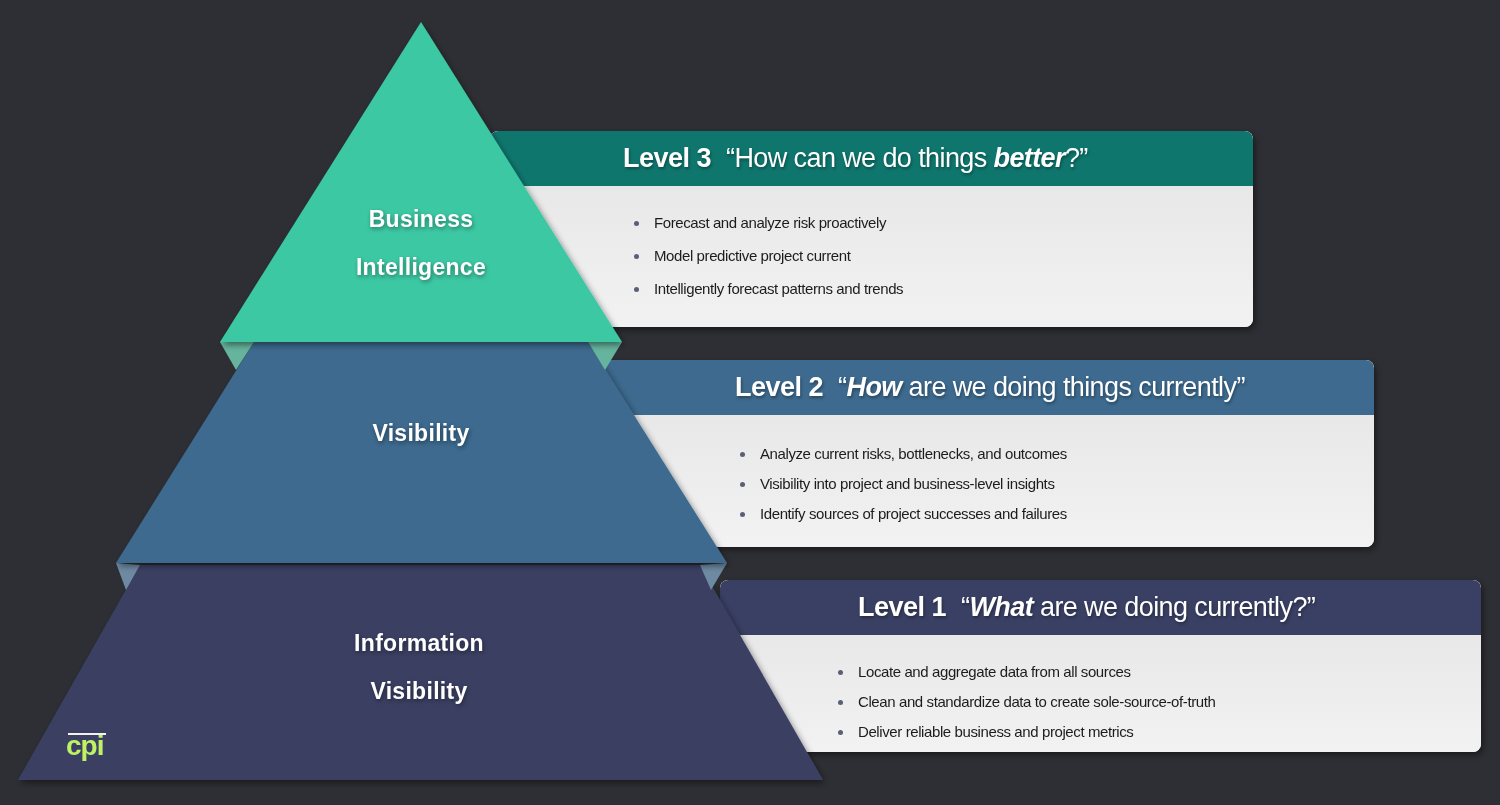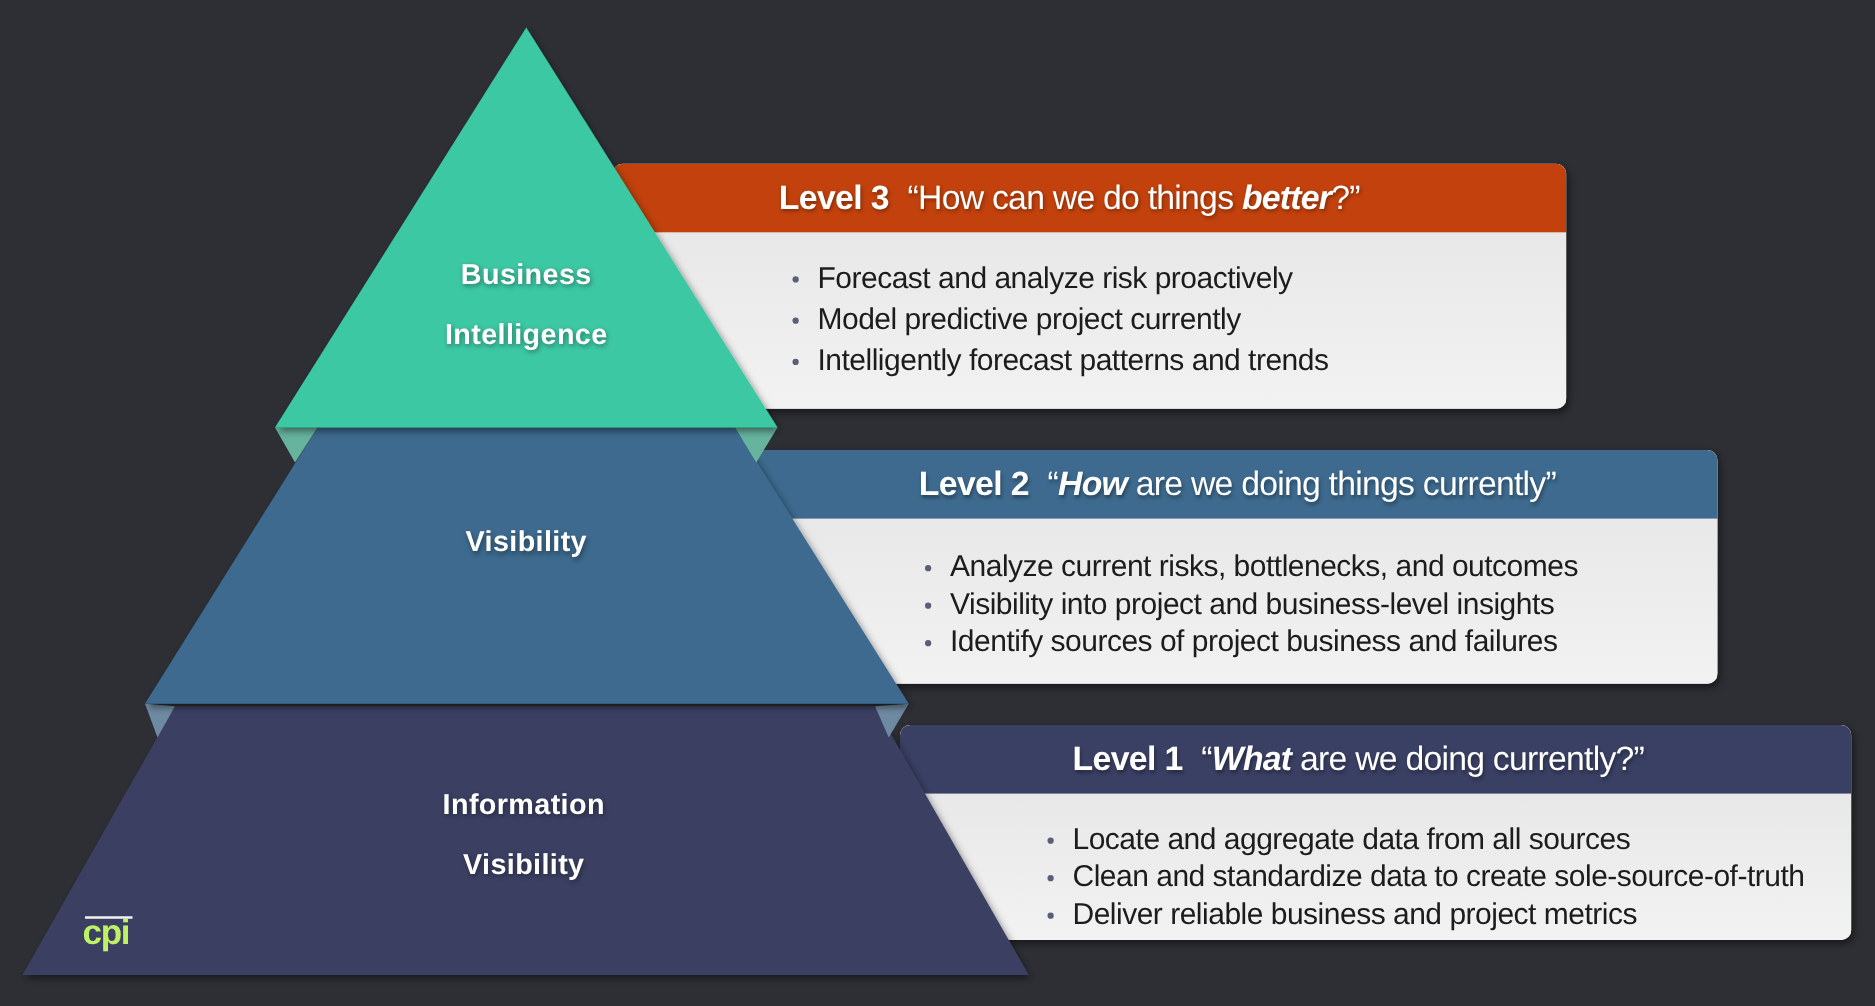--- a/index.html
+++ b/index.html
@@ -28,21 +28,21 @@
     box-shadow: 0 2px 3px rgba(0,0,0,0.15);
   }
   .card-header .lvl { font-weight: bold; letter-spacing: -0.5px; }
   .card-header .q { letter-spacing: -0.6px; }
   .card-body {
     position: absolute; left: 0; right: 0; top: 55px; bottom: 0;
     background: linear-gradient(#e8e8e8, #f2f2f2);
   }
   ul.bullets {
     position: absolute; margin: 0; padding: 0; list-style: none;
-    color: #1c1c1c; font-size: 24px; letter-spacing: -0.4px;
+    color: #1c1c1c; font-size: 15px; letter-spacing: -0.4px;
   }
   ul.bullets li { position: relative; padding-left: 22px; white-space: nowrap; }
   ul.bullets li .dot {
     position: absolute; left: 2px; top: 50%;
     width: 5px; height: 5px; margin-top: -2px;
     border-radius: 50%; background: #5a5f78;
   }
   svg.pyramid { position: absolute; left: 0; top: 0; }
   .tier-label {
     position: absolute; color: #fff; font-weight: bold;
@@ -56,43 +56,43 @@
     letter-spacing: -1px; line-height: 30px;
   }
   .logo .bar {
     position: absolute; left: 2px; top: 2px; width: 38px; height: 2px; background: #f2f2f2;
   }
 </style>
 </head>
 <body>
 
 <div class="card" style="left:490px; top:131px; width:763px; height:196px;">
-  <div class="card-header" style="background:#c2410c; padding-left:133px;">
+  <div class="card-header" style="background:#0f766e; padding-left:133px;">
     <span class="lvl">Level 3</span>&nbsp;
     <span class="q"><span>“How can we do things </span><i style="font-weight:bold">better</i><span>?”</span></span>
   </div>
   <div class="card-body">
     <ul class="bullets" style="left:142px; top:20px; line-height:33px;">
       <li><span class="dot"></span><span>Forecast and analyze risk proactively</span></li>
-      <li><span class="dot"></span><span>Model predictive project currently</span></li>
+      <li><span class="dot"></span><span>Model predictive project current</span></li>
       <li><span class="dot"></span><span>Intelligently forecast patterns and trends</span></li>
     </ul>
   </div>
 </div>
 
 <div class="card" style="left:600px; top:360px; width:774px; height:187px;">
   <div class="card-header" style="background:#3d6a8e; padding-left:135px;">
     <span class="lvl">Level 2</span>&nbsp;
     <span class="q"><span>“</span><i style="font-weight:bold">How</i><span> are we doing things currently”</span></span>
   </div>
   <div class="card-body">
     <ul class="bullets" style="left:138px; top:24px; line-height:30px;">
       <li><span class="dot"></span><span>Analyze current risks, bottlenecks, and outcomes</span></li>
       <li><span class="dot"></span><span>Visibility into project and business-level insights</span></li>
-      <li><span class="dot"></span><span>Identify sources of project business and failures</span></li>
+      <li><span class="dot"></span><span>Identify sources of project successes and failures</span></li>
     </ul>
   </div>
 </div>
 
 <div class="card" style="left:720px; top:580px; width:761px; height:172px;">
   <div class="card-header" style="background:#3a4064; padding-left:138px;">
     <span class="lvl">Level 1</span>&nbsp;
     <span class="q"><span>“</span><i style="font-weight:bold">What</i><span> are we doing currently?”</span></span>
   </div>
   <div class="card-body">

